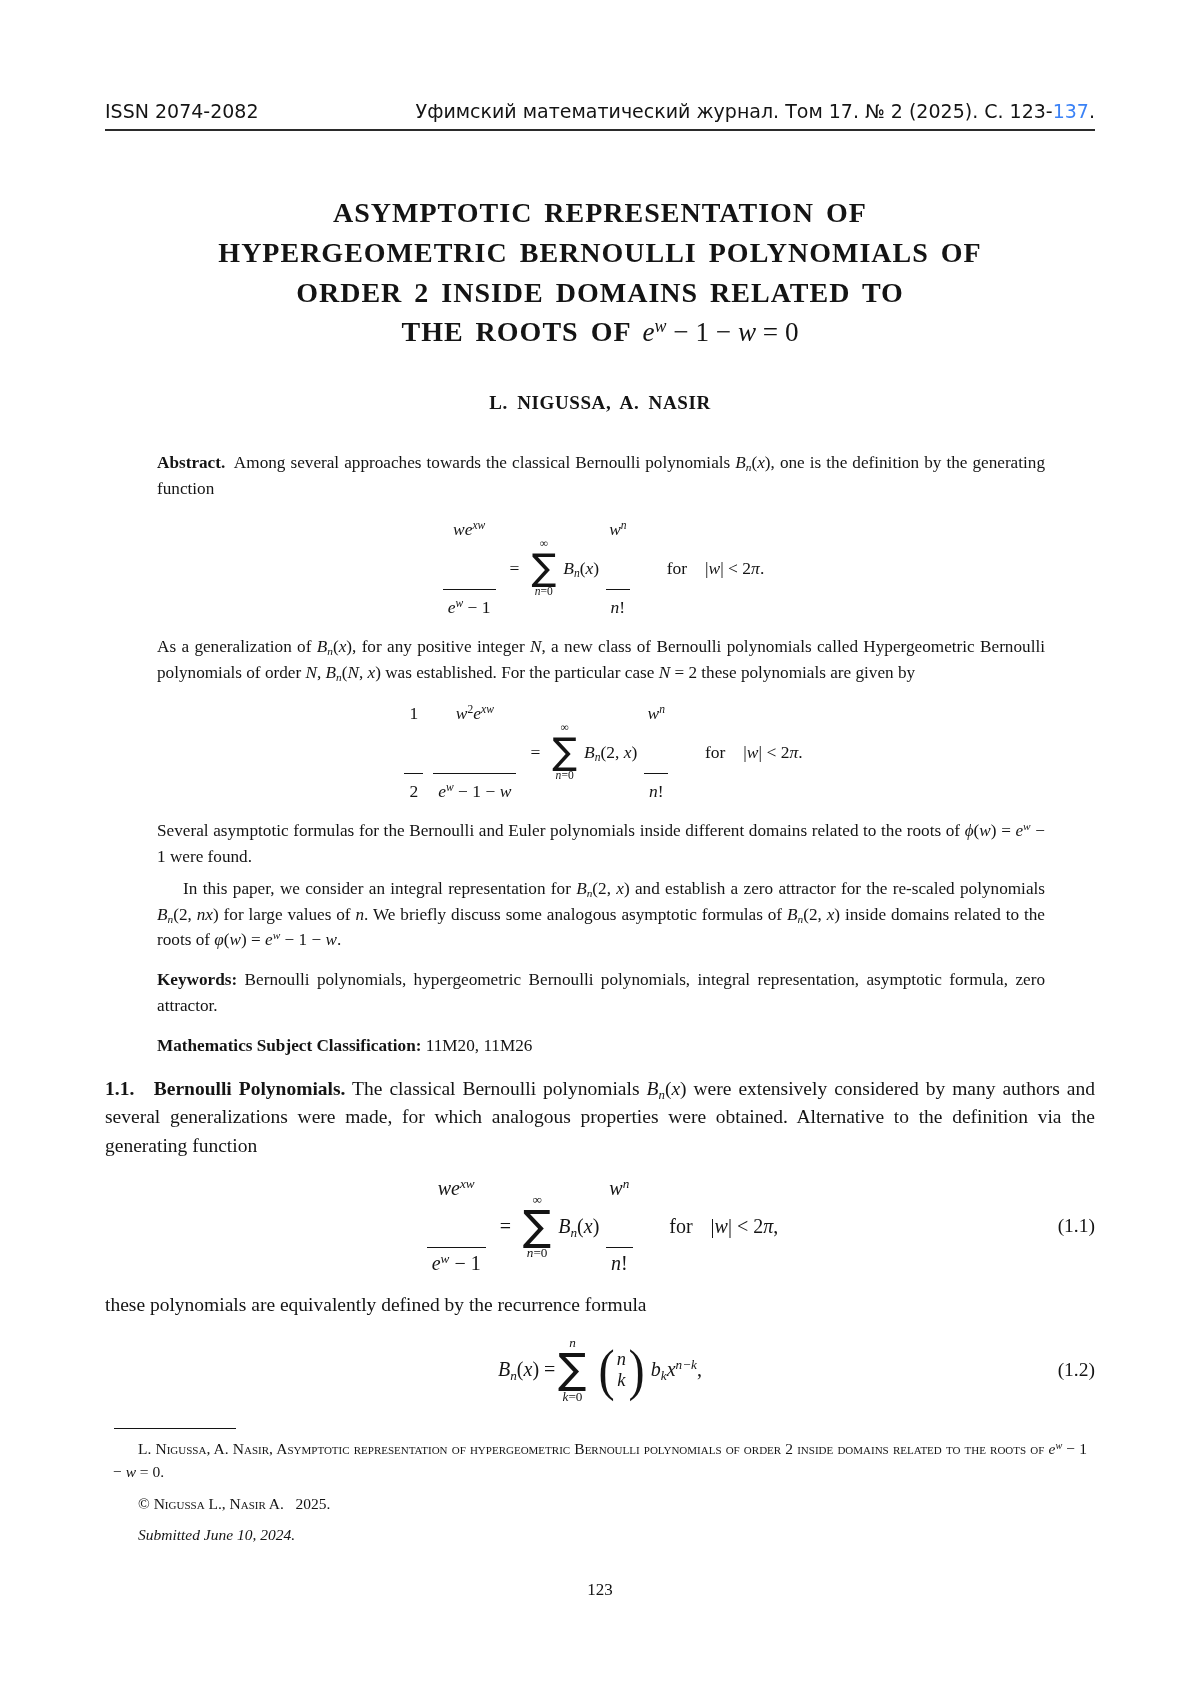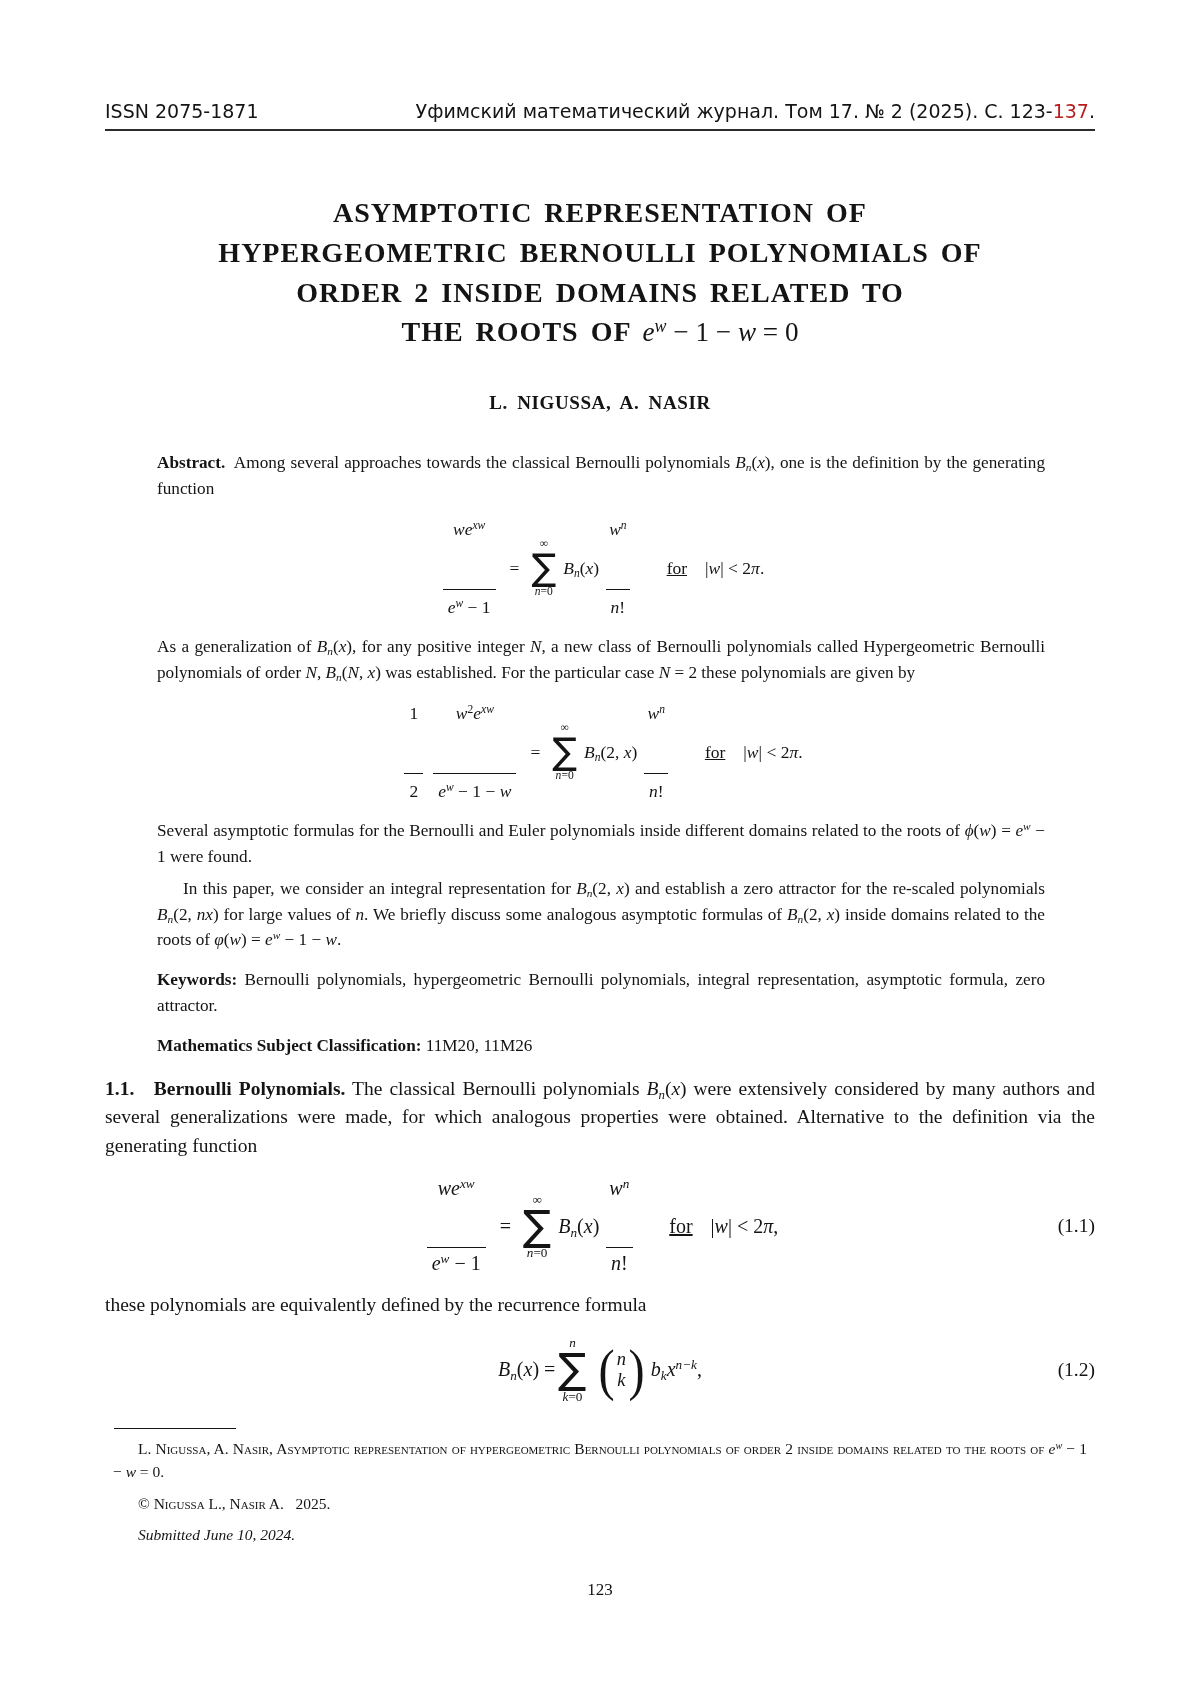--- a/index.html
+++ b/index.html
@@ -51,41 +51,41 @@
   .fx-abs{font-size:17.5px;margin:14px 0;}
   .fx-main{font-size:20px;margin:16px 0;}
   .frac{display:inline-flex;flex-direction:column;align-items:center;margin:0 5px;text-align:center;gap:44px;}
   .fnum{padding:0 5px 3px 5px;}
   .fden{border-top:1.5px solid #141414;padding:4px 5px 0 5px;}
   .eqs{margin:0 9px;}
   .sum{display:inline-flex;flex-direction:column;align-items:center;line-height:1;margin:0 7px 0 3px;}
   .slim{font-size:66%;line-height:1;}
   .ssym{font-family:"DejaVu Sans",sans-serif;font-size:210%;line-height:0.92;margin:1px 0;}
   .mrow{white-space:nowrap;}
-  .forw{margin-left:30px;margin-right:18px;text-decoration:underline;}
+  .forw{margin-left:30px;margin-right:18px;}
   .tag{position:absolute;right:0;top:50%;transform:translateY(-50%);font-size:19.5px;}
   .binom{display:inline-flex;align-items:center;margin:0 5px 0 3px;}
   .bparen{font-size:285%;font-weight:300;line-height:0.72;transform:scaleX(0.85);}
   .bcol{display:inline-flex;flex-direction:column;align-items:center;line-height:1.12;font-size:92%;padding:0 1px;}
 
   
   .footnote{position:absolute;left:105px;right:105px;top:1428px;font-size:15.5px;line-height:1.5;}
   .frule{width:122px;border-top:1.7px solid #141414;margin:0 0 7px 9px;}
   .fline{margin:8px;text-indent:25px;text-align:justify;}
   .pageno{position:absolute;top:1580px;left:0;width:100%;text-align:center;font-size:17px;}
 </style>
 </head>
 <body>
 
 <div class="page">
   <div class="content">
 
     <div class="header">
-      <span>ISSN 2075-1871</span>
-      <span><span>Уфимский математический журнал. Том 17. № 2 (2025). С. 123-</span><span style="color: #b91c1c;">137</span><span>.</span></span>
+      <span>ISSN 2074-2082</span>
+      <span><span>Уфимский математический журнал. Том 17. № 2 (2025). С. 123-</span><span style="color: #3b82f6;">137</span><span>.</span></span>
     </div>
     <div class="header-rule"></div>
 
     <div class="title">
       <div>ASYMPTOTIC REPRESENTATION OF</div>
       <div>HYPERGEOMETRIC BERNOULLI POLYNOMIALS OF</div>
       <div>ORDER 2 INSIDE DOMAINS RELATED TO</div>
       <div><span>THE ROOTS OF </span><span class="tmath"><span class="it">e</span><sup class="it">w</sup><span> − 1 − </span><span class="it">w</span><span> = 0</span></span></div>
     </div>
 

